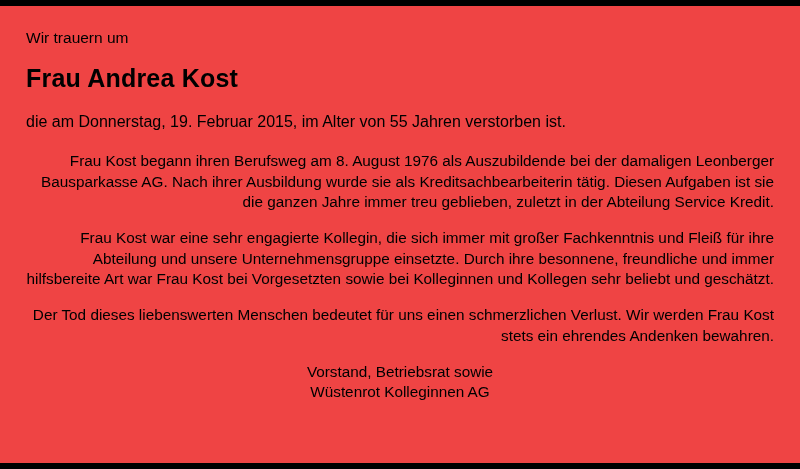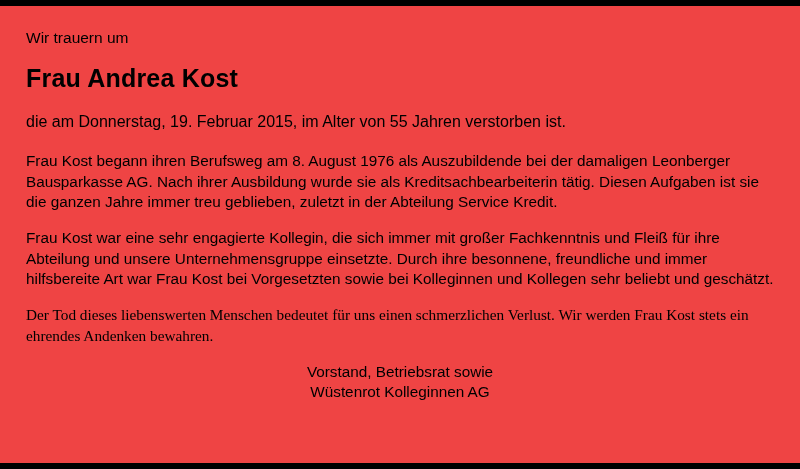--- a/index.html
+++ b/index.html
@@ -39,25 +39,24 @@
   }
   .lead-line {
     font-size: 16px;
     line-height: 1.4;
     margin: 0 0 18px 0;
   }
   .para {
     font-size: 15.3px;
     line-height: 1.33;
     margin: 0 0 16px 0;
-    text-align: left;
+    text-align: right;
   }
   .para:last-of-type {
     margin-bottom: 14px;
-    font-family: Liberation Serif, serif;
   }
   .signature {
     text-align: center;
     font-size: 15.3px;
     line-height: 1.33;
     margin: 12px;
     padding-top: 2px;
   }
   .signature div {
     display: block;

